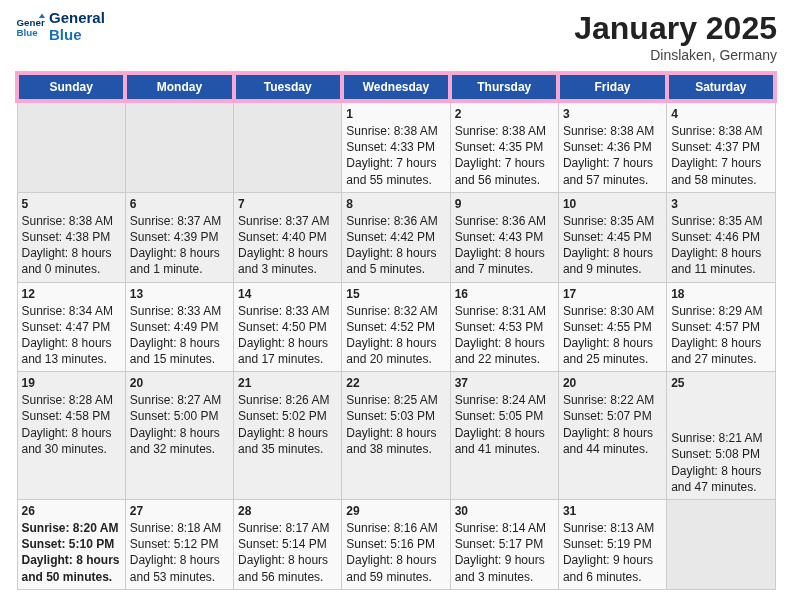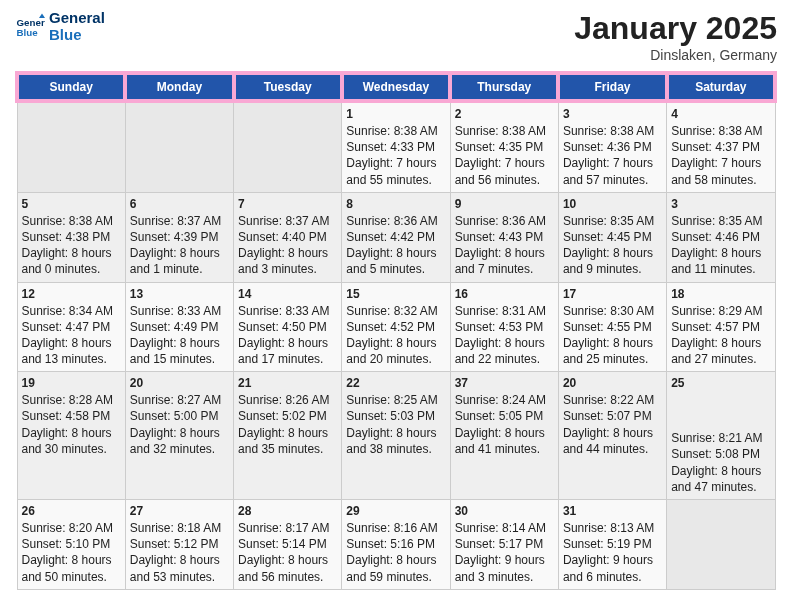--- a/index.html
+++ b/index.html
@@ -298,21 +298,21 @@
           <span class="day-number">25</span>
           <div class="day-info" style="white-space: pre-line; margin-top: 40px;">Sunrise: 8:21 AM
 Sunset: 5:08 PM
 Daylight: 8 hours
 and 47 minutes.</div>
         </td>
       </tr>
       <tr>
         <td>
           <span class="day-number">26</span>
-          <div class="day-info" style="white-space: pre-line;">Sunrise: 8:20 AM
+          <div class="day-info" style="white-space: pre-line; font-weight: bold;">Sunrise: 8:20 AM
 Sunset: 5:10 PM
 Daylight: 8 hours
 and 50 minutes.</div>
         </td>
         <td>
           <span class="day-number">27</span>
           <div class="day-info" style="white-space: pre-line;">Sunrise: 8:18 AM
 Sunset: 5:12 PM
 Daylight: 8 hours
 and 53 minutes.</div>

